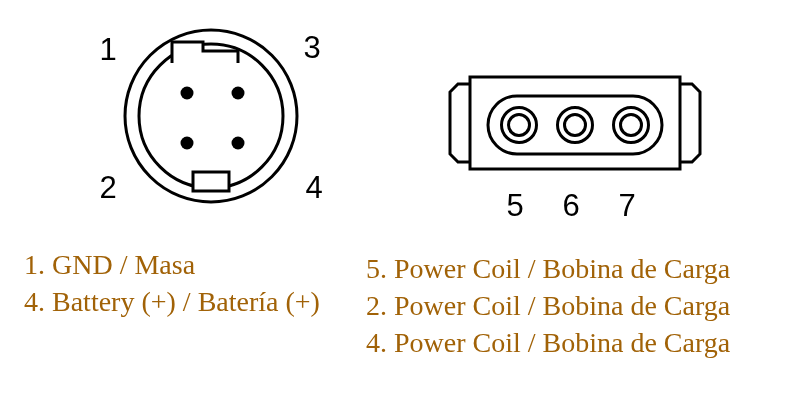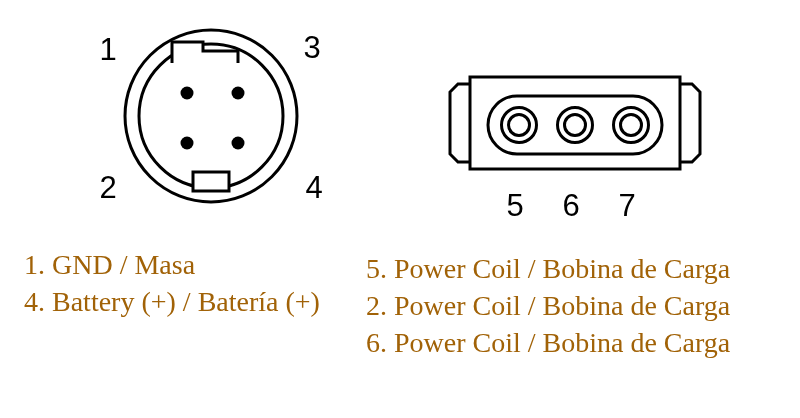--- a/index.html
+++ b/index.html
@@ -79,16 +79,16 @@
   </svg>
 
   <div class="legend legend-left">
     <div>1. GND / Masa</div>
     <div>4. Battery (+) / Batería (+)</div>
   </div>
 
   <div class="legend legend-right">
     <div>5. Power Coil / Bobina de Carga</div>
     <div>2. Power Coil / Bobina de Carga</div>
-    <div>6. Power Coil / Bobina de Carga</div>
+    <div>4. Power Coil / Bobina de Carga</div>
   </div>
 
 </div>
 
 </body></html>

